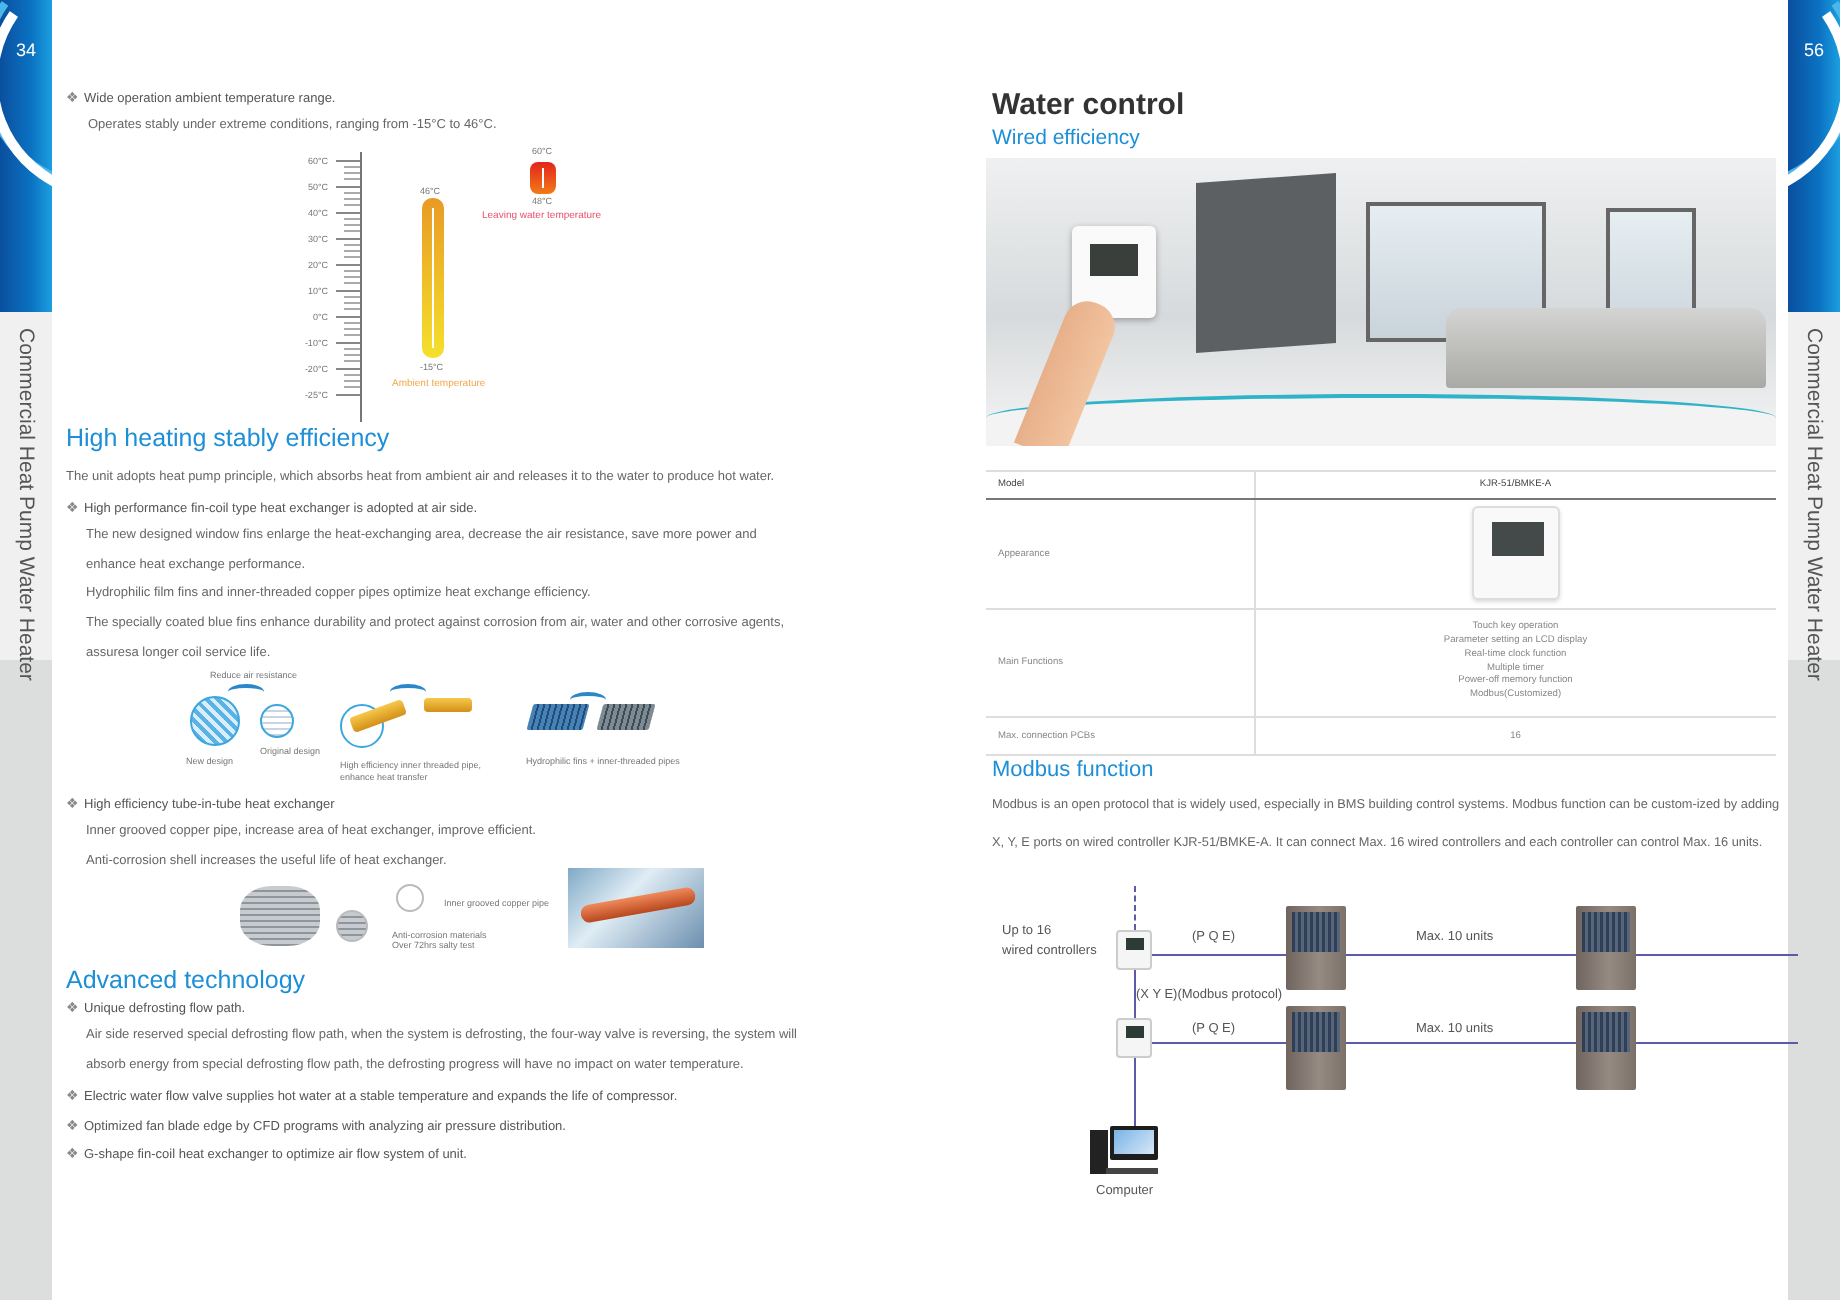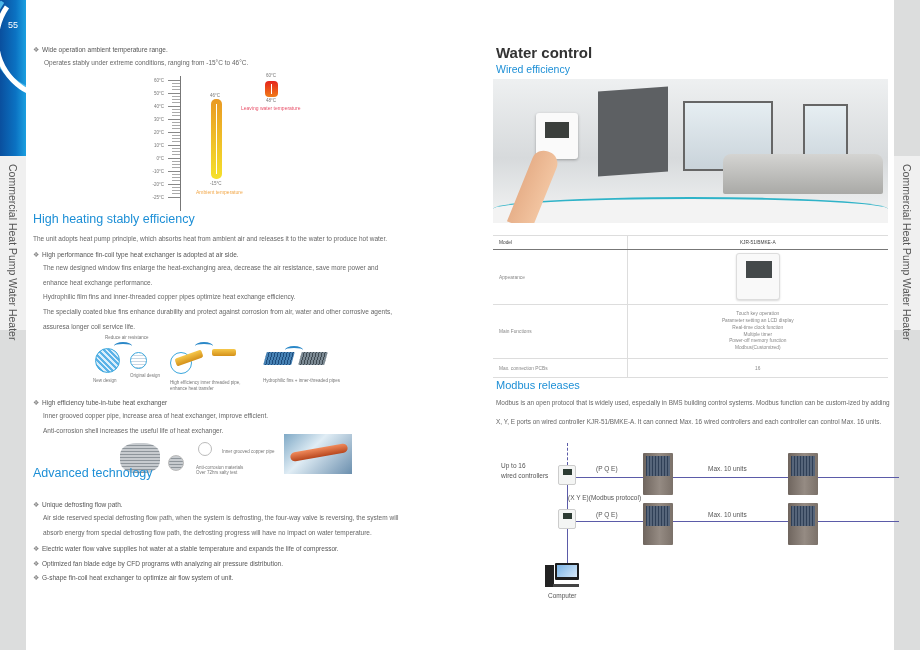--- a/index.html
+++ b/index.html
@@ -94,28 +94,33 @@
   .computer .scr { position: absolute; left: 12px; top: 2px; width: 20px; height: 12px; background: linear-gradient(135deg,#7ab3e6,#d7e8f7); }
   .computer .kb { position: absolute; left: 8px; top: 21px; width: 26px; height: 3px; background: #444; }
 </style>
 </head>
 <body>
 
 <div class="side left">
   <div class="blue">
     <div class="swoosh2"></div>
       <div class="swoosh"></div>
-    <div class="pnum">55</div>
+    <div class="pnum">34</div>
   </div>
   <div class="label-wrap">
     <div class="vlabel">Commercial Heat Pump Water Heater</div>
   </div>
 </div>
 
 <div class="side right">
+  <div class="blue">
+    <div class="swoosh2"></div>
+      <div class="swoosh"></div>
+    <div class="pnum">56</div>
+  </div>
   <div class="label-wrap">
     <div class="vlabel">Commercial Heat Pump Water Heater</div>
   </div>
 </div>
 
 <div class="bullet" style="left:33px;top:44px;">
   <span class="b">❖</span><span>Wide operation ambient temperature range.</span>
 </div>
 <div class="txt" style="left:44px;top:59px;">Operates stably under extreme conditions, ranging from -15°C to 46°C.</div>
 
@@ -224,21 +229,21 @@
 <div class="hx" style="left:120px;top:443px;width:40px;height:30px;"></div>
 <div class="circle" style="left:168px;top:455px;width:16px;height:16px;border-color:#bbb;background:repeating-linear-gradient(180deg,#c7cbcf 0 2px,#8e959b 2px 3px);"></div>
 <div class="circle" style="left:198px;top:442px;width:14px;height:14px;border-color:#bbb;"></div>
 <div class="small" style="left:222px;top:449px;">Inner grooved copper pipe</div>
 <div class="small" style="left:196px;top:465px;">Anti-corrosion materials</div>
 <div class="small" style="left:196px;top:470px;">Over 72hrs salty test</div>
 <div class="photo-copper" style="left:284px;top:434px;width:68px;height:40px;">
   <div class="c" style="left:6px;top:14px;width:58px;"></div>
 </div>
 
-<div class="h2" style="left:33px;top:466px;">Advanced technology</div>
+<div class="h2" style="left:33px;top:483px;">Advanced technology</div>
 <div class="bullet" style="left:33px;top:499px;">
   <span class="b">❖</span><span>Unique defrosting flow path.</span>
 </div>
 <div class="txt" style="left:43px;top:514px;">Air side reserved special defrosting flow path, when the system is defrosting, the four-way valve is reversing, the system will</div>
 <div class="txt" style="left:43px;top:529px;">absorb energy from special defrosting flow path, the defrosting progress will have no impact on water temperature.</div>
 <div class="bullet" style="left:33px;top:543px;">
   <span class="b">❖</span><span>Electric water flow valve supplies hot water at a stable temperature and expands the life of compressor.</span>
 </div>
 <div class="bullet" style="left:33px;top:558px;">
   <span class="b">❖</span><span>Optimized fan blade edge by CFD programs with analyzing air pressure distribution.</span>
@@ -285,21 +290,21 @@
       <span class="func-line">Modbus(Customized)</span>
     </td>
   </tr>
   <tr style="height:19px">
     <td class="c1">Max. connection PCBs</td>
     <td class="c2">16</td>
   </tr>
 </tbody>
   </table>
 
-<div class="modbus-h">Modbus releases</div>
+<div class="modbus-h">Modbus function</div>
 <div class="modbus-p">Modbus is an open protocol that is widely used, especially in BMS building control systems. Modbus function can be custom-ized by adding X, Y, E ports on wired controller KJR-51/BMKE-A. It can connect Max. 16 wired controllers and each controller can control Max. 16 units.</div>
 
 <div class="dash-v" style="left:567px;top:443px;height:22px;"></div>
 <div class="line-v" style="left:567px;top:483px;height:85px;"></div>
 <div class="line-h" style="left:576px;top:477px;width:323px;"></div>
 <div class="line-h" style="left:576px;top:521px;width:323px;"></div>
 
 <div class="wc" style="left:558px;top:465px;">
     <div class="lcd"></div>
   </div>

